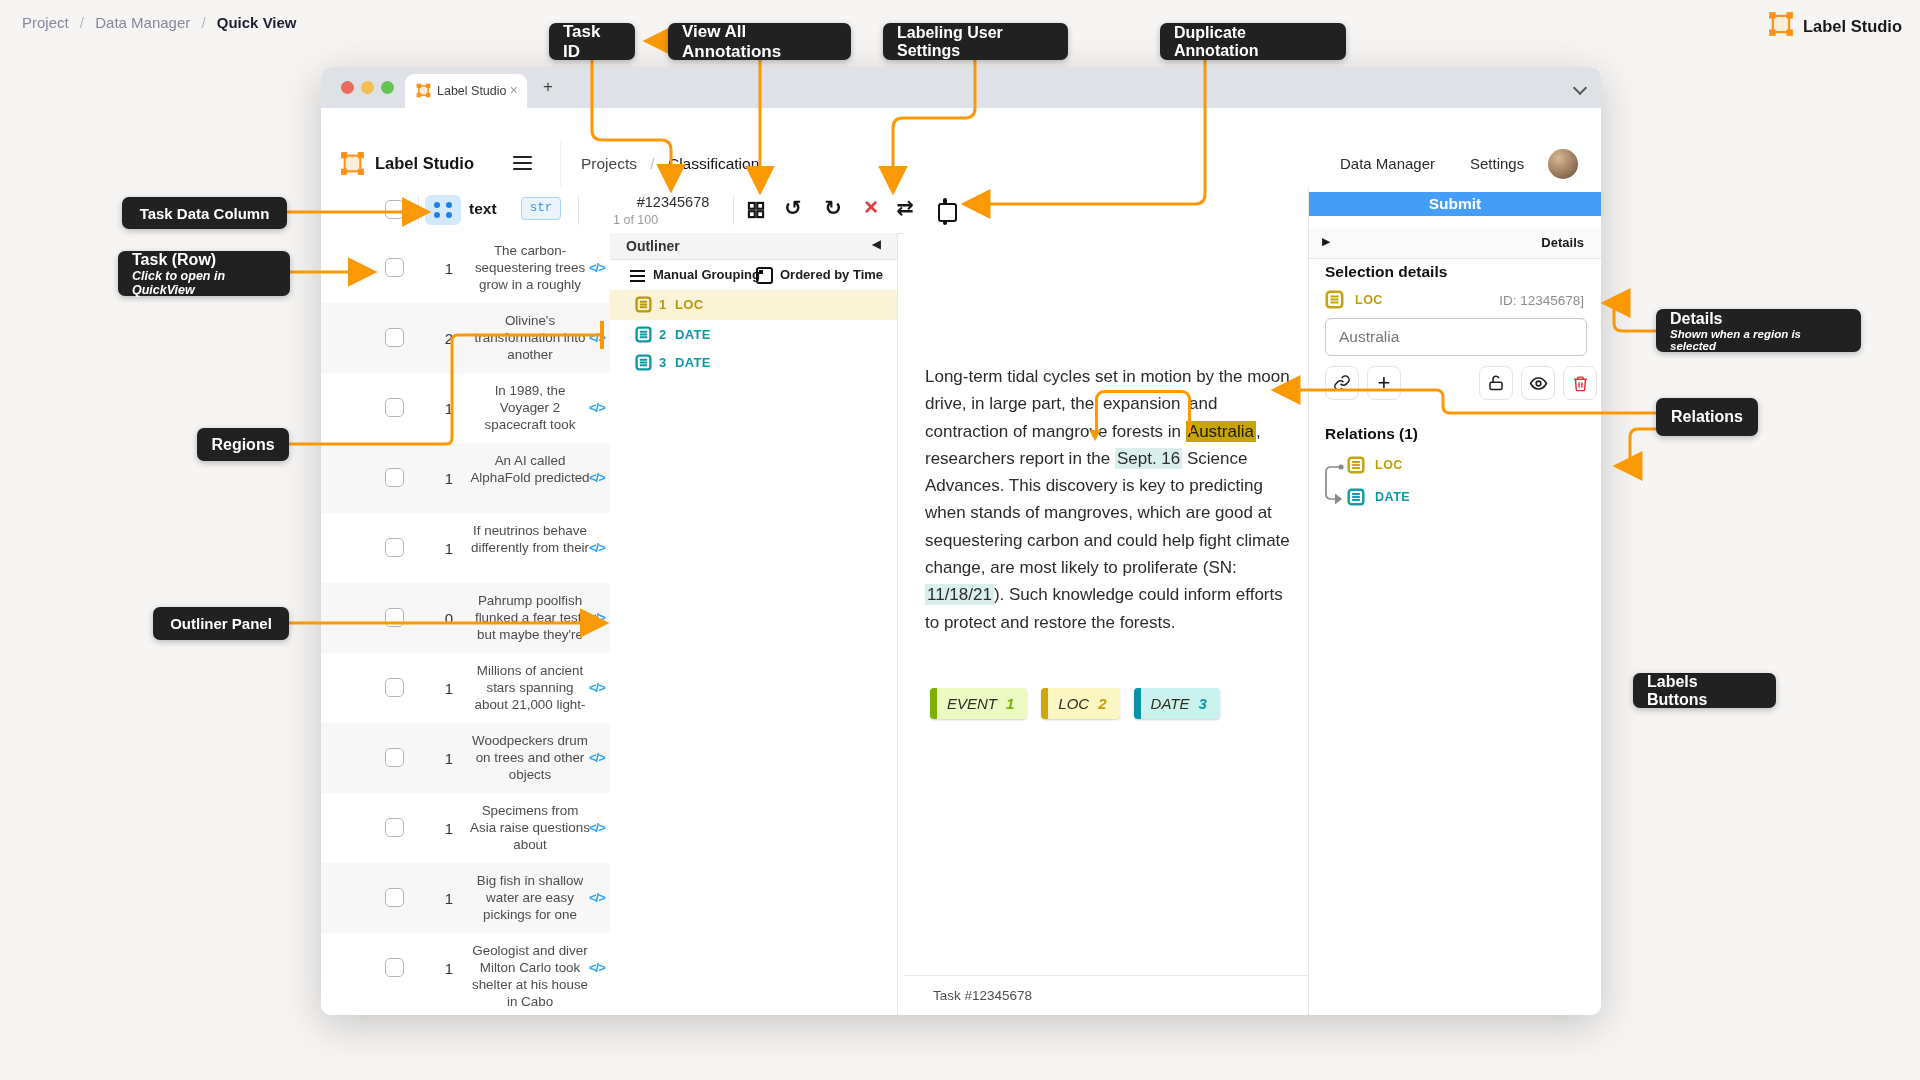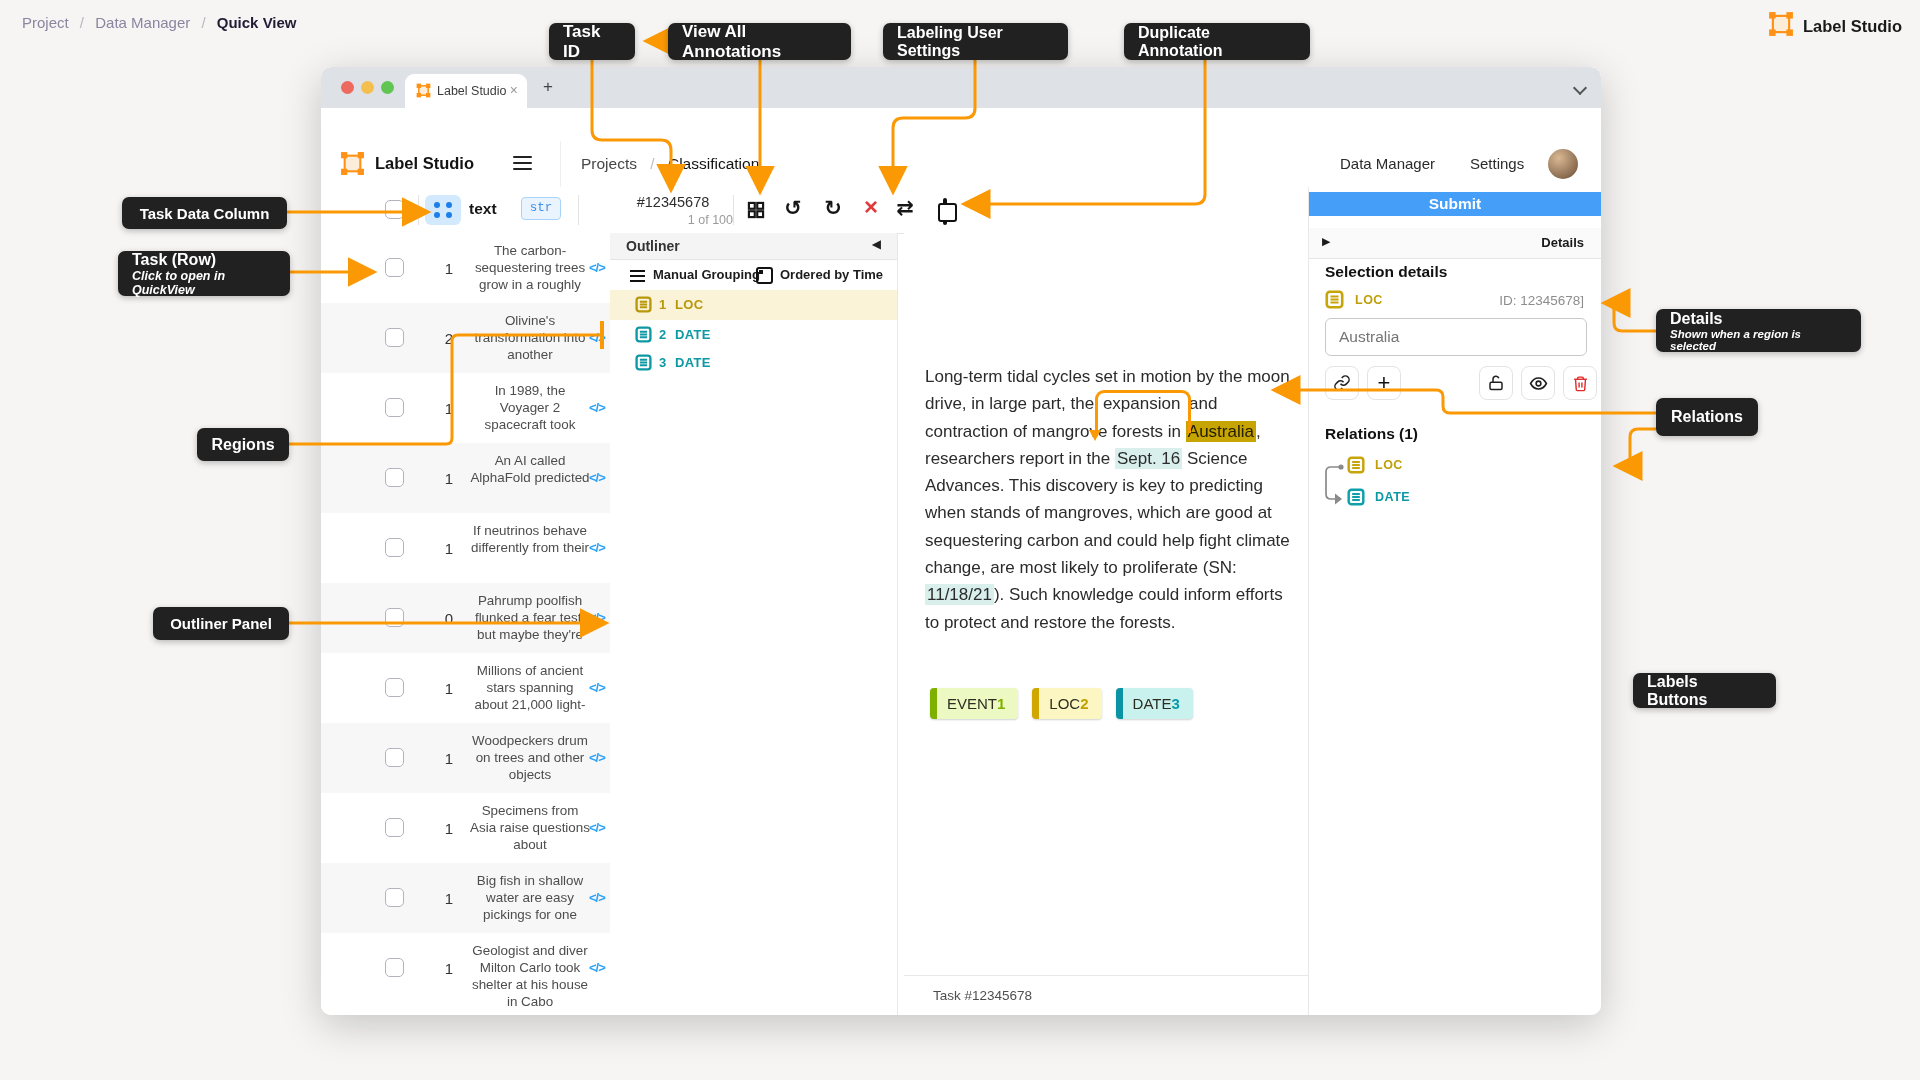--- a/index.html
+++ b/index.html
@@ -15,21 +15,21 @@
   #page-brand .brand-text{font-size:16.5px;font-weight:bold;color:#1a1a1a;}
 
   
   .callout{position:absolute;background:#212121;color:#fff;border-radius:7px;
     display:flex;flex-direction:column;justify-content:center;align-items:center;
     font-weight:bold;z-index:60;box-shadow:0 2px 6px rgba(0,0,0,.25);padding:0 14px;box-sizing:border-box;}
   .callout .sub{font-weight:bold;font-style:italic;}
   #co-task-id{left:549px;top:23px;width:86px;height:37px;font-size:17px;}
   #co-vaa{left:668px;top:23px;width:183px;height:37px;font-size:17px;}
   #co-lus{left:883px;top:23px;width:185px;height:37px;font-size:16px;}
-  #co-dup{left:1124px;top:23px;width:186px;height:37px;font-size:16px;}
+  #co-dup{left:1160px;top:23px;width:186px;height:37px;font-size:16px;}
   #co-tdc{left:122px;top:197px;width:165px;height:32px;font-size:15px;}
   #co-task-row{left:118px;top:251px;width:172px;height:45px;font-size:16px;align-items:flex-start;}
   #co-task-row .sub{font-size:12.5px;}
   #co-regions{left:197px;top:428px;width:92px;height:33px;font-size:16px;}
   #co-outliner{left:153px;top:607px;width:136px;height:33px;font-size:15px;}
   #co-details{left:1656px;top:309px;width:205px;height:43px;font-size:16px;align-items:flex-start;}
   #co-details .sub{font-size:11.5px;}
   #co-relations{left:1656px;top:398px;width:102px;height:38px;font-size:16px;}
   #co-labels-buttons{left:1633px;top:673px;width:143px;height:35px;font-size:16px;}
 
@@ -77,21 +77,21 @@
   .vdiv{position:absolute;top:8px;width:1px;height:30px;background:#e3e3e3;}
   .checkbox{position:absolute;width:19px;height:19px;border:1.6px solid #b3b3bd;border-radius:5px;background:#fff;box-sizing:border-box;}
   #hdr-check{left:64px;top:13px;}
   #drag-chip{position:absolute;left:104px;top:8px;width:36px;height:30px;background:#d3e9fd;border-radius:6px;}
   #drag-chip i{position:absolute;width:6px;height:6px;border-radius:50%;background:#1d7fe8;}
   #col-title{position:absolute;left:148px;top:13px;font-size:15.5px;font-weight:bold;color:#161616;}
   #str-badge{position:absolute;left:200px;top:10px;width:40px;height:23px;background:#eaf4fe;border:1px solid #a9d3f9;
     border-radius:4px;box-sizing:border-box;text-align:center;line-height:21px;
     font-family:"Liberation Mono","DejaVu Sans Mono",monospace;font-size:12.5px;color:#3e8ee8;}
   #tb-taskid{position:absolute;left:292px;top:7px;width:120px;text-align:center;font-size:14.5px;color:#2e2e2e;}
-  #tb-page{position:absolute;left:292px;top:26px;width:120px;text-align:right;font-size:12.5px;color:#9b9b9b;}
+  #tb-page{position:absolute;left:292px;top:26px;width:120px;text-align:left;font-size:12.5px;color:#9b9b9b;}
   .tbico{position:absolute;top:9px;width:26px;text-align:center;font-size:21px;color:#161616;font-weight:bold;}
   #ico-grid{left:422px;top:13px;}
   #ico-undo{left:459px;}#ico-redo{left:499px;}
   #ico-x{left:537px;color:#e03a3a;font-size:24px;top:6px;}
   #ico-swap{left:571px;}
   #ico-copy{left:608px;top:13px;}
   .copyshape{position:relative;width:15px;height:15px;border:2.2px solid #111;border-radius:3px;margin-left:6px;background:#fff;}
   .copyshape::before{content:"";position:absolute;left:-7px;top:3px;width:15px;height:15px;border:2.2px solid #111;border-radius:3px;background:#fff;}
 
   
@@ -129,22 +129,22 @@
   #docpanel p{position:absolute;left:21px;width:366px;margin:0;font-size:17px;line-height:27.3px;color:#2b2b2b;}
   #para1{top:8px;}
   #para2{top:130px;}
   .seg-loc{background:#c6a402;color:#221c00;padding:1px 2px;}
   .seg-date{background:#d8efec;padding:1px 2px;}
   .seg-rel{position:relative;padding:0 4px;}
   .seg-rel::before{content:"";position:absolute;left:-4px;right:-7px;top:-4px;height:40px;
     border:3px solid #fb9905;border-bottom:none;border-radius:9px 9px 0 0;pointer-events:none;}
   .seg-rel::after{content:"";position:absolute;left:-10px;top:36px;border:6px solid transparent;border-top:11px solid #fb9905;}
   #labelrow{position:absolute;left:26px;top:455px;display:flex;gap:14px;}
-  .lbl{position:relative;height:31px;border-radius:4px;display:flex;align-items:center;
-    padding:0 13px 0 17px;font-size:15px;color:#2e2e20;box-shadow:0 1px 2px rgba(0,0,0,.18);}
+  .lbl{position:relative;height:31px;border-radius:4px;display:flex;align-items:center;gap:9px;
+    padding:0 13px 0 17px;font-size:15px;color:#2e2e20;box-shadow:0 1px 2px rgba(0,0,0,.18);font-style:italic;}
   .lbl::before{content:"";position:absolute;left:0;top:0;bottom:0;width:7px;border-radius:4px 0 0 4px;}
   .lbl .hk{font-weight:bold;}
   .lbl.event{background:#edf9c3;}
   .lbl.event::before{background:#7eb000;}
   .lbl.event .hk{color:#7eb000;}
   .lbl.loc{background:#fcf6c2;}
   .lbl.loc::before{background:#cfa602;}
   .lbl.loc .hk{color:#c0a000;}
   .lbl.date{background:#c9f1ee;}
   .lbl.date::before{background:#0a93a4;}

